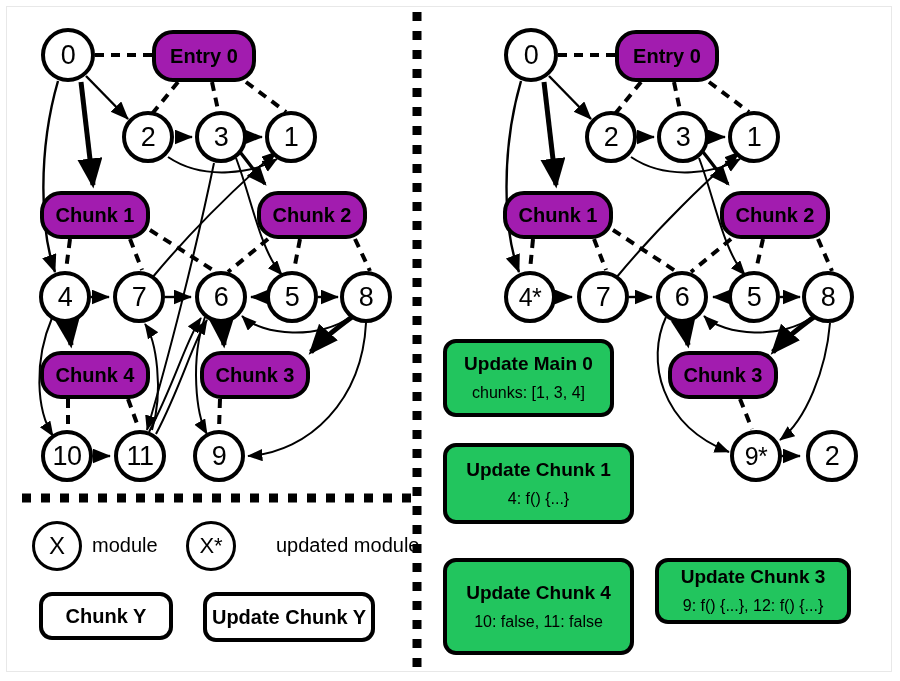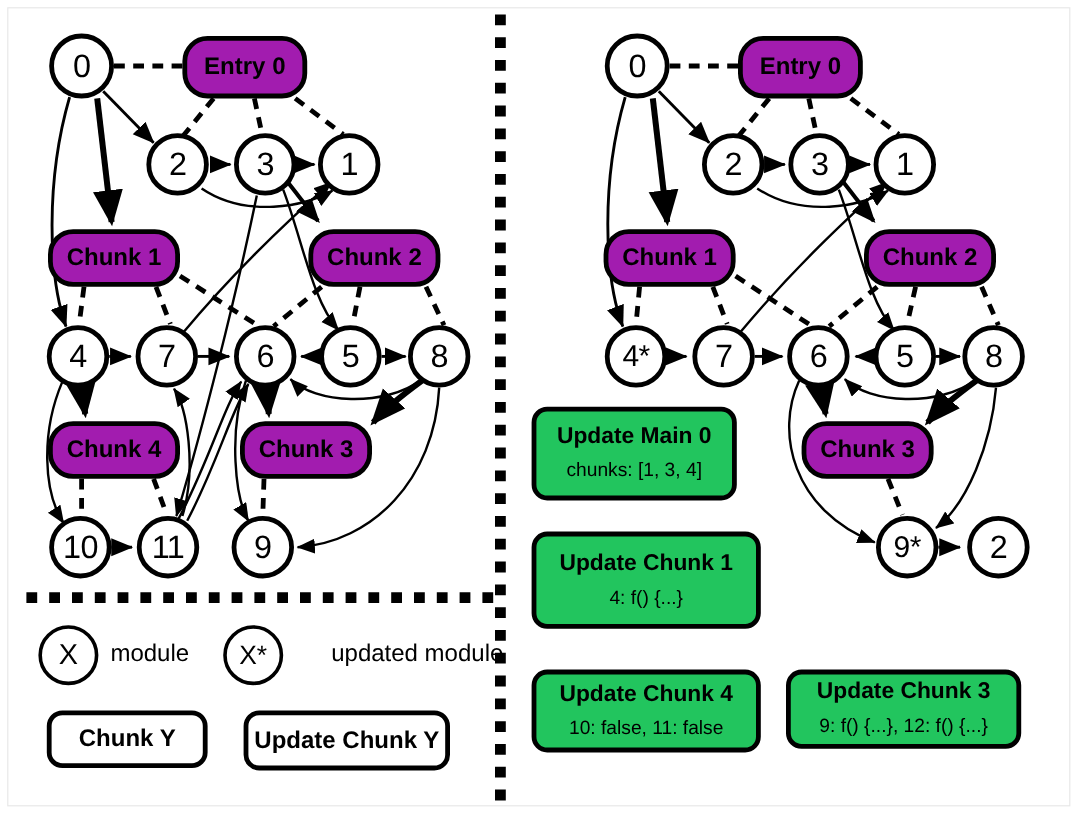--- a/index.html
+++ b/index.html
@@ -300,21 +300,21 @@
 
   <div>
     <div class="updatebox" style="left:443px; top:339px; width:171px; height:78px;">
       <div class="ub-title">Update Main 0</div>
       <div class="ub-body">chunks: [1, 3, 4]</div>
     </div>
     <div class="updatebox" style="left:443px; top:443px; width:191px; height:81px;">
       <div class="ub-title">Update Chunk 1</div>
       <div class="ub-body">4: f() {...}</div>
     </div>
-    <div class="updatebox" style="left:443px; top:558px; width:191px; height:69px;">
+    <div class="updatebox" style="left:443px; top:558px; width:191px; height:97px;">
       <div class="ub-title">Update Chunk 4</div>
       <div class="ub-body">10: false, 11: false</div>
     </div>
     <div class="updatebox" style="left:655px; top:558px; width:196px; height:66px;">
       <div class="ub-title">Update Chunk 3</div>
       <div class="ub-body">9: f() {...}, 12: f() {...}</div>
     </div>
   </div>
 
   <div>

